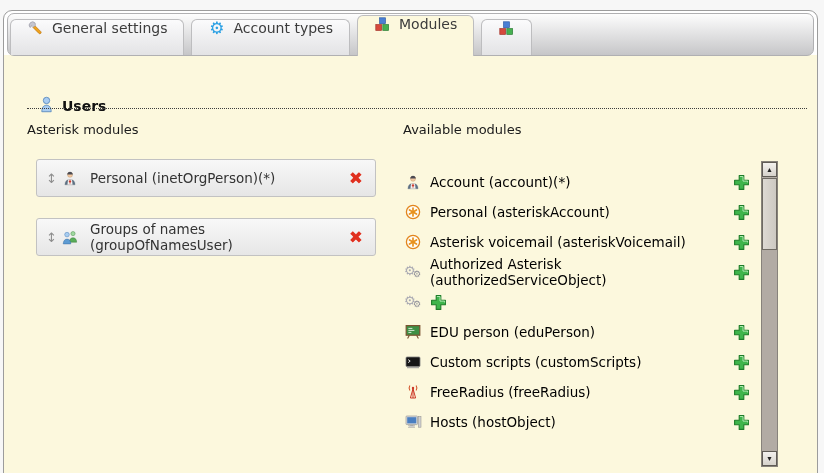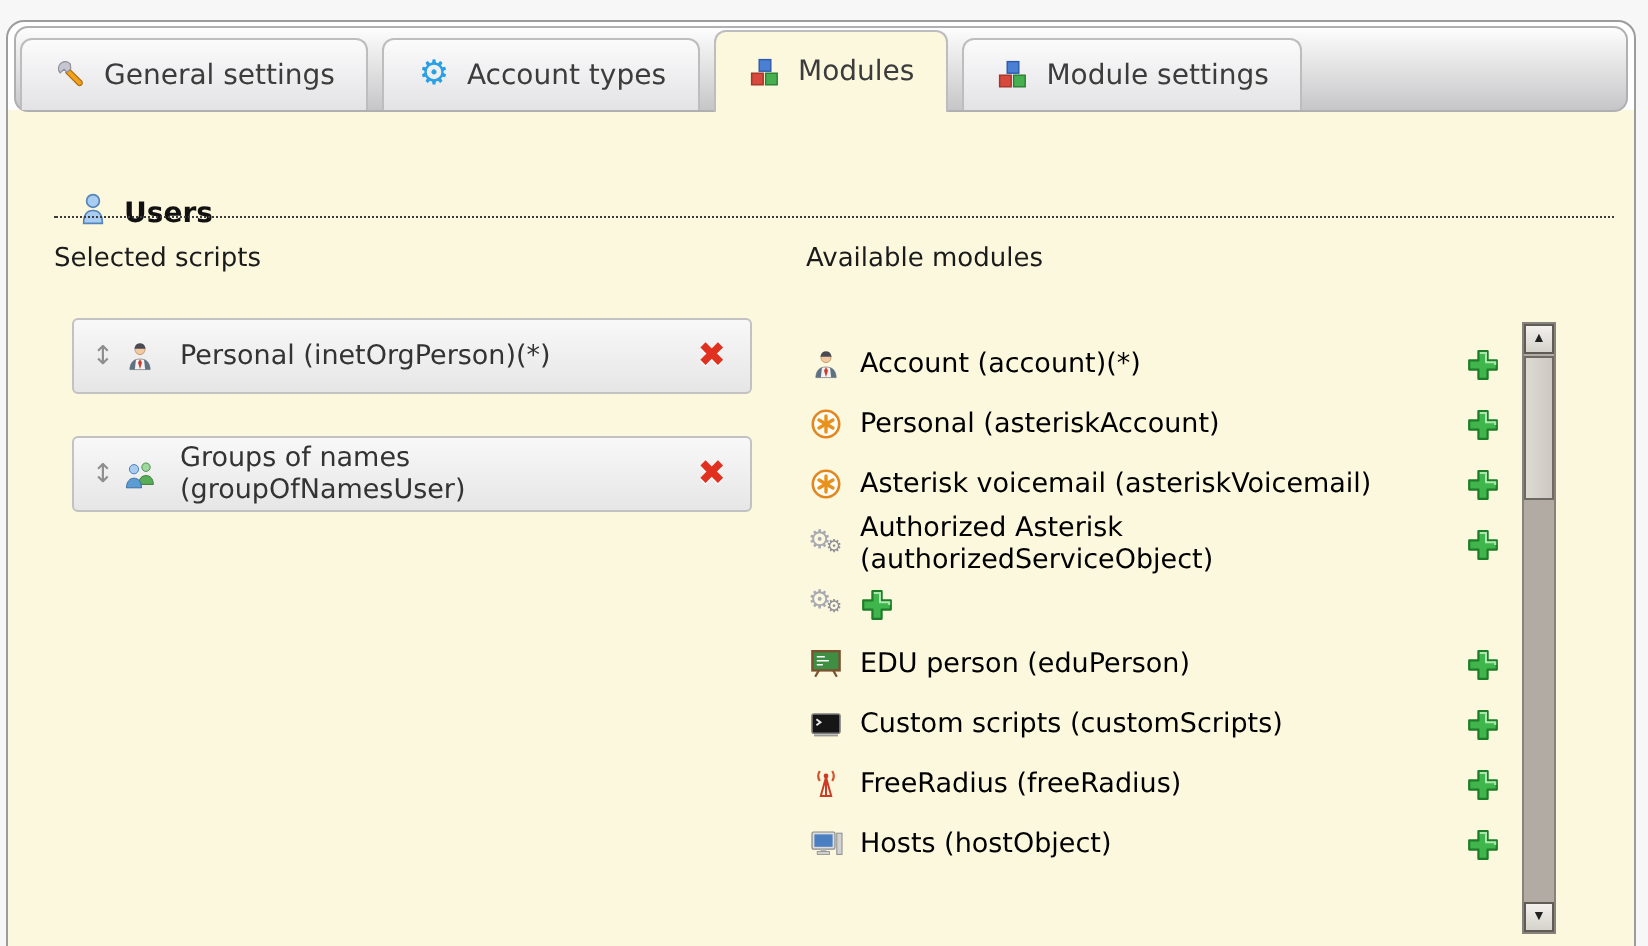--- a/index.html
+++ b/index.html
@@ -17,21 +17,21 @@
   }
   
   .tabstrip{
     position:absolute;left:3px;top:2px;right:3px;height:41px;
     border:1px solid #b0b0b2;border-radius:7px;
     background:linear-gradient(#fdfdfd,#c6c6c8);
     display:flex;align-items:flex-end;padding-left:2px;gap:7px;
     z-index:2;
   }
   .tab{
-    height:35px;display:flex;align-items:center;gap:8px;
+    height:35px;display:flex;align-items:flex-start;gap:8px;
     padding:0 16px;
     border:1px solid #bdbdbf;border-bottom:none;border-radius:6px 6px 0 0;
     background:linear-gradient(#fbfbfc,#e3e3e5);
     font-size:14px;color:#3c3c3c;cursor:pointer;white-space:nowrap;
   }
   .tab.active{
     height:40px;margin-bottom:-1px;background:#fcf8dd;z-index:3;position:relative;
   }
   .tab .ticon{display:inline-flex;width:17px;height:17px;align-items:center;justify-content:center}
   .gear-glyph{font-size:17px;line-height:1;color:#2aa0e4}
@@ -129,36 +129,35 @@
     <span class="tab-label">Modules</span>
   </div>
       <div class="tab">
     <span class="ticon">
           <svg width="15" height="15" viewBox="0 0 15 15">
             <rect x="4.6" y="0.8" width="5.8" height="5.8" fill="#4a7fd4" stroke="#2c5aa8" stroke-width="0.7"></rect>
             <rect x="0.8" y="7.6" width="5.8" height="5.8" fill="#d6493c" stroke="#a5332a" stroke-width="0.7"></rect>
             <rect x="7.8" y="7.6" width="5.8" height="5.8" fill="#46b050" stroke="#2c7d35" stroke-width="0.7"></rect>
           </svg>
         </span>
-    <span class="tab-label">Module settings</span>
   </div>
     </div>
 
   <div class="content">
 
     <div class="users-header">
       <span class="ticon" id="users-icon"><svg width="17" height="17" viewBox="0 0 16 16">
             <circle cx="8" cy="4.2" r="3" fill="#a9cdf2" stroke="#5585bb" stroke-width="0.8"></circle>
             <path d="M3.6 14.8c0-4 1.6-6.1 4.4-6.1s4.4 2.1 4.4 6.1z" fill="#a9cdf2" stroke="#5585bb" stroke-width="0.8"></path>
           </svg></span>
       <span>Users</span>
     </div>
     <div class="section-divider"></div>
 
-    <div class="col-label sel">Selected scripts</div>
+    <div class="col-label sel">Asterisk modules</div>
     <div class="col-label avail">Available modules</div>
 
     <div class="selected-list" id="selected-list">
         <div class="sel-row">
     <span class="drag-handle">↕</span>
     <span class="micon">
             <svg width="16" height="16" viewBox="0 0 16 16">
               <circle cx="8" cy="4.8" r="2.5" fill="#f3c9a2" stroke="#b98d60" stroke-width="0.4"></circle>
               <path d="M5.4 3.6a2.7 2.7 0 0 1 5.2 0l.2.8H5.2z" fill="#4a4a52"></path>
               <path d="M2.9 14.8c.2-3.6 2-5.3 5.1-5.3s4.9 1.7 5.1 5.3z" fill="#f2f2f2" stroke="#9a9a9a" stroke-width="0.5"></path>

